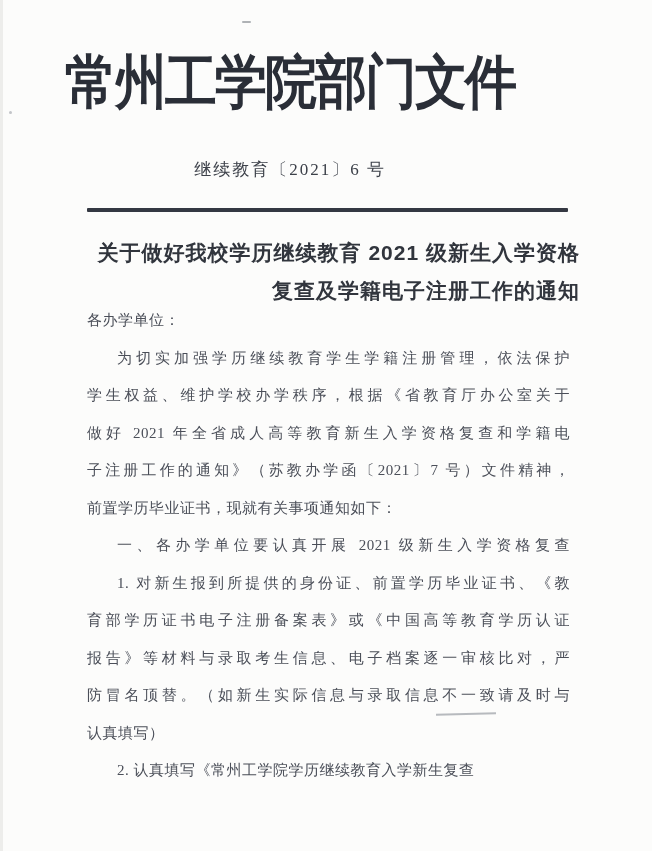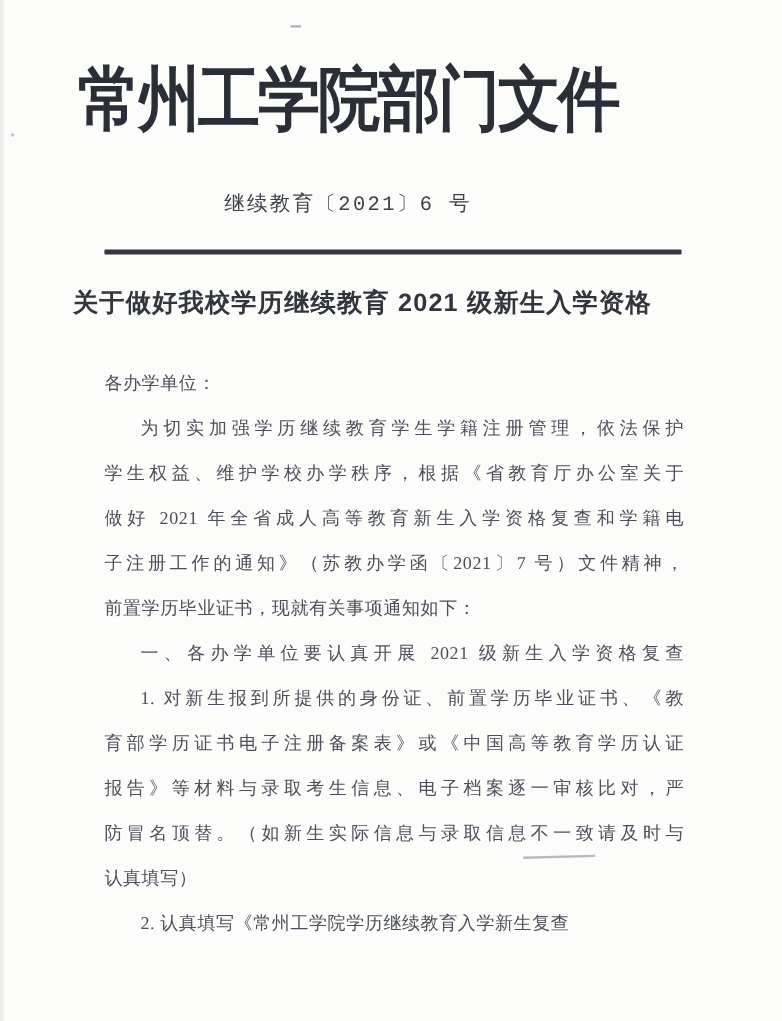--- a/index.html
+++ b/index.html
@@ -38,33 +38,32 @@
     white-space: nowrap;
   }
   .doc-number {
     position: absolute;
     top: 158px; left: 0; right: 0;
     text-align: center;
     font-size: 17px;
     color: var(--doc-number-ink);
     letter-spacing: 2px;
     white-space: nowrap;
-    font-family: Liberation Mono, monospace;
   }
   .rule {
     position: absolute;
     top: 208px; left: 87px;
     width: 481px; height: 4px;
     background: var(--rule);
     border-radius: 1px;
   }
   .notice-title {
     position: absolute;
     top: 234px; left: 0; right: 0;
-    text-align: center;
+    text-align: right;
     color: var(--title-ink);
     font-family: "Liberation Sans", "DejaVu Sans", sans-serif;
     font-weight: bold;
     font-size: 21px;
     line-height: 38px;
     letter-spacing: 1px;
     padding-left: 24px;
   }
   .notice-title .t-line { white-space: nowrap; }
   .body-text {
@@ -115,20 +114,21 @@
   <div class="speck-2"></div>
 
   <div class="org-title">常州工学院部门文件</div>
 
   <div class="doc-number">继续教育〔2021〕6 号</div>
 
   <div class="rule"></div>
 
   <div class="notice-title">
     <div class="t-line">关于做好我校学历继续教育 2021 级新生入学资格</div>
+    <div class="t-line">复查及学籍电子注册工作的通知</div>
   </div>
 
   <div class="body-text">
     <div class="bline">各办学单位：</div>
     <div class="bline indent fill">为切实加强学历继续教育学生学籍注册管理，依法保护</div>
     <div class="bline fill">学生权益、维护学校办学秩序，根据《省教育厅办公室关于</div>
     <div class="bline fill">做好 2021 年全省成人高等教育新生入学资格复查和学籍电</div>
     <div class="bline fill">子注册工作的通知》（苏教办学函〔2021〕7 号）文件精神，</div>
     <div class="bline">前置学历毕业证书，现就有关事项通知如下：</div>
     <div class="bline indent fill">一、各办学单位要认真开展 2021 级新生入学资格复查</div>

